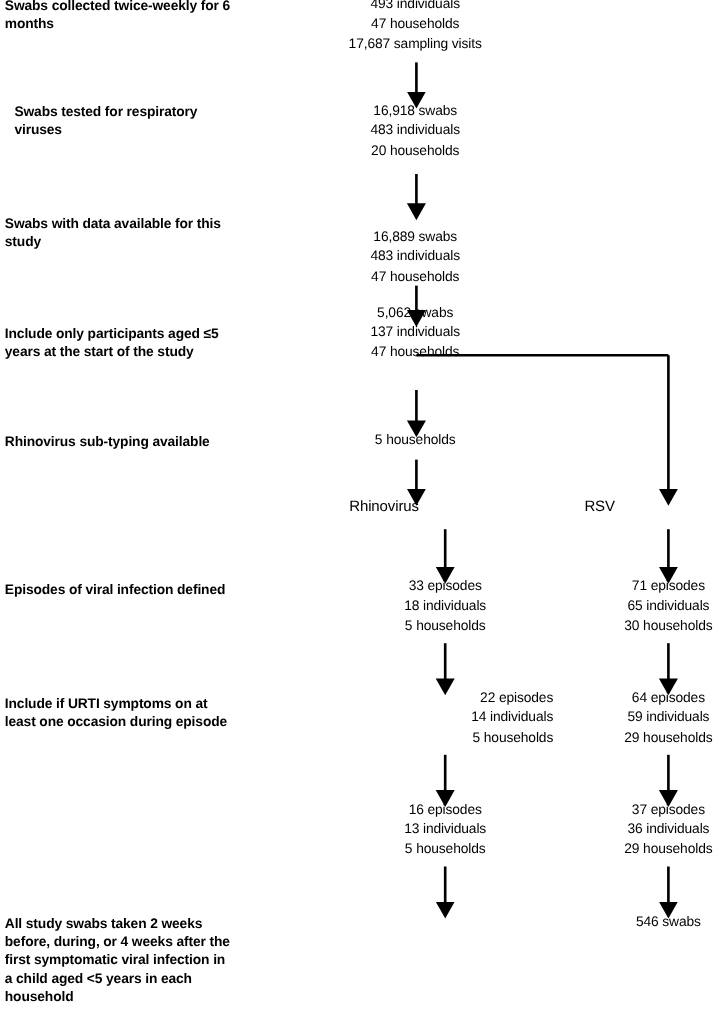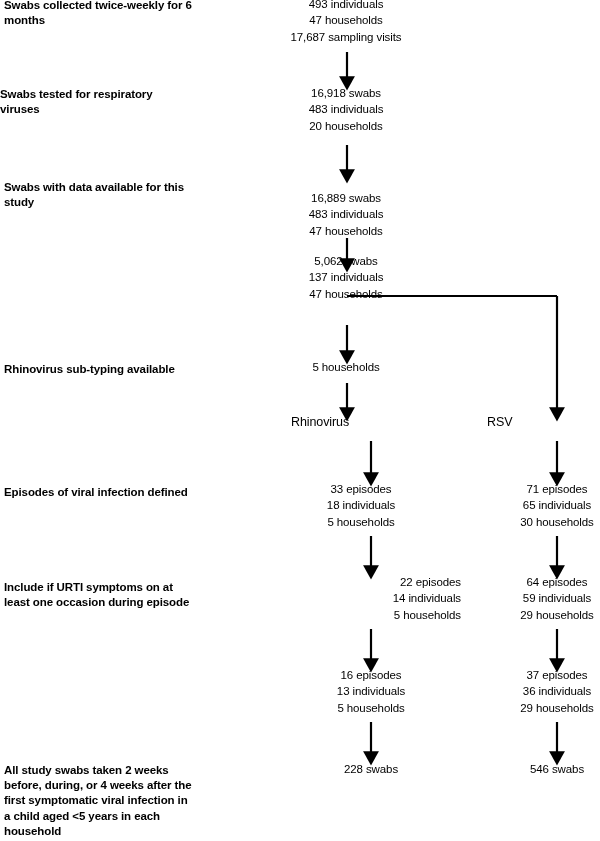--- a/index.html
+++ b/index.html
@@ -80,24 +80,26 @@
       <line x1="557" y1="536" x2="557" y2="568" marker-end="url(#ah)"></line>
       <line x1="371" y1="629" x2="371" y2="661" marker-end="url(#ah)"></line>
       <line x1="557" y1="629" x2="557" y2="661" marker-end="url(#ah)"></line>
       <line x1="371" y1="722" x2="371" y2="754" marker-end="url(#ah)"></line>
       <line x1="557" y1="722" x2="557" y2="754" marker-end="url(#ah)"></line>
     </g>
   </svg>
 
   <div class="label" style="left:4px; top:-2px; width:232px;">Swabs collected twice-weekly for 6
 months</div>
-  <div class="label" style="left:0; top:87px; width:232px;">Swabs tested for respiratory
+  <div class="label" style="left:12px; top:87px; width:232px;">Swabs tested for respiratory
 viruses</div>
   <div class="label" style="left:4px; top:180px; width:232px;">Swabs with data available for this
 study</div>
+  <div class="label" style="left:4px; top:272px; width:232px;">Include only participants aged ≤5
+years at the start of the study</div>
   <div class="label" style="left:4px; top:362px; width:240px;">Rhinovirus sub-typing available</div>
   <div class="label" style="left:4px; top:485px; width:240px;">Episodes of viral infection defined</div>
   <div class="label" style="left:4px; top:580px; width:240px;">Include if URTI symptoms on at
 least one occasion during episode</div>
   <div class="label" style="left:4px; top:763px; width:244px;">All study swabs taken 2 weeks
 before, during, or 4 weeks after the
 first symptomatic viral infection in
 a child aged &lt;5 years in each
 household</div>
 
@@ -111,37 +113,36 @@
 483 individuals
 47 households</div>
   <div class="values" style="left:246px; top:253px; width:200px;">5,062 swabs
 137 individuals
 47 households</div>
   <div class="values" style="left:246px; top:359px; width:200px;">5 households</div>
 
   <div class="col-label" style="left:291px; top:415px; width:160px;">Rhinovirus</div>
   <div class="col-label" style="left:487px; top:415px; width:140px;">RSV</div>
 
-  <div class="values" style="left:271px; top:481px; width:180px;">33 episodes
+  <div class="values" style="left:281px; top:481px; width:180px;">33 episodes
 18 individuals
 5 households</div>
   <div class="values" style="left:467px; top:481px; width:180px;">71 episodes
 65 individuals
 30 households</div>
 
   <div class="values" style="left:281px; top:574px; width:180px;text-align:right;">22 episodes
 14 individuals
 5 households</div>
   <div class="values" style="left:467px; top:574px; width:180px;">64 episodes
 59 individuals
 29 households</div>
 
   <div class="values" style="left:281px; top:667px; width:180px;">16 episodes
 13 individuals
 5 households</div>
   <div class="values" style="left:467px; top:667px; width:180px;">37 episodes
 36 individuals
 29 households</div>
 
-  <div class="values" style="left:281px; top:761px; width:180px;">228 swabs</div>
   <div class="values" style="left:467px; top:761px; width:180px;">546 swabs</div>
 
 </div>
 
 </body></html>

